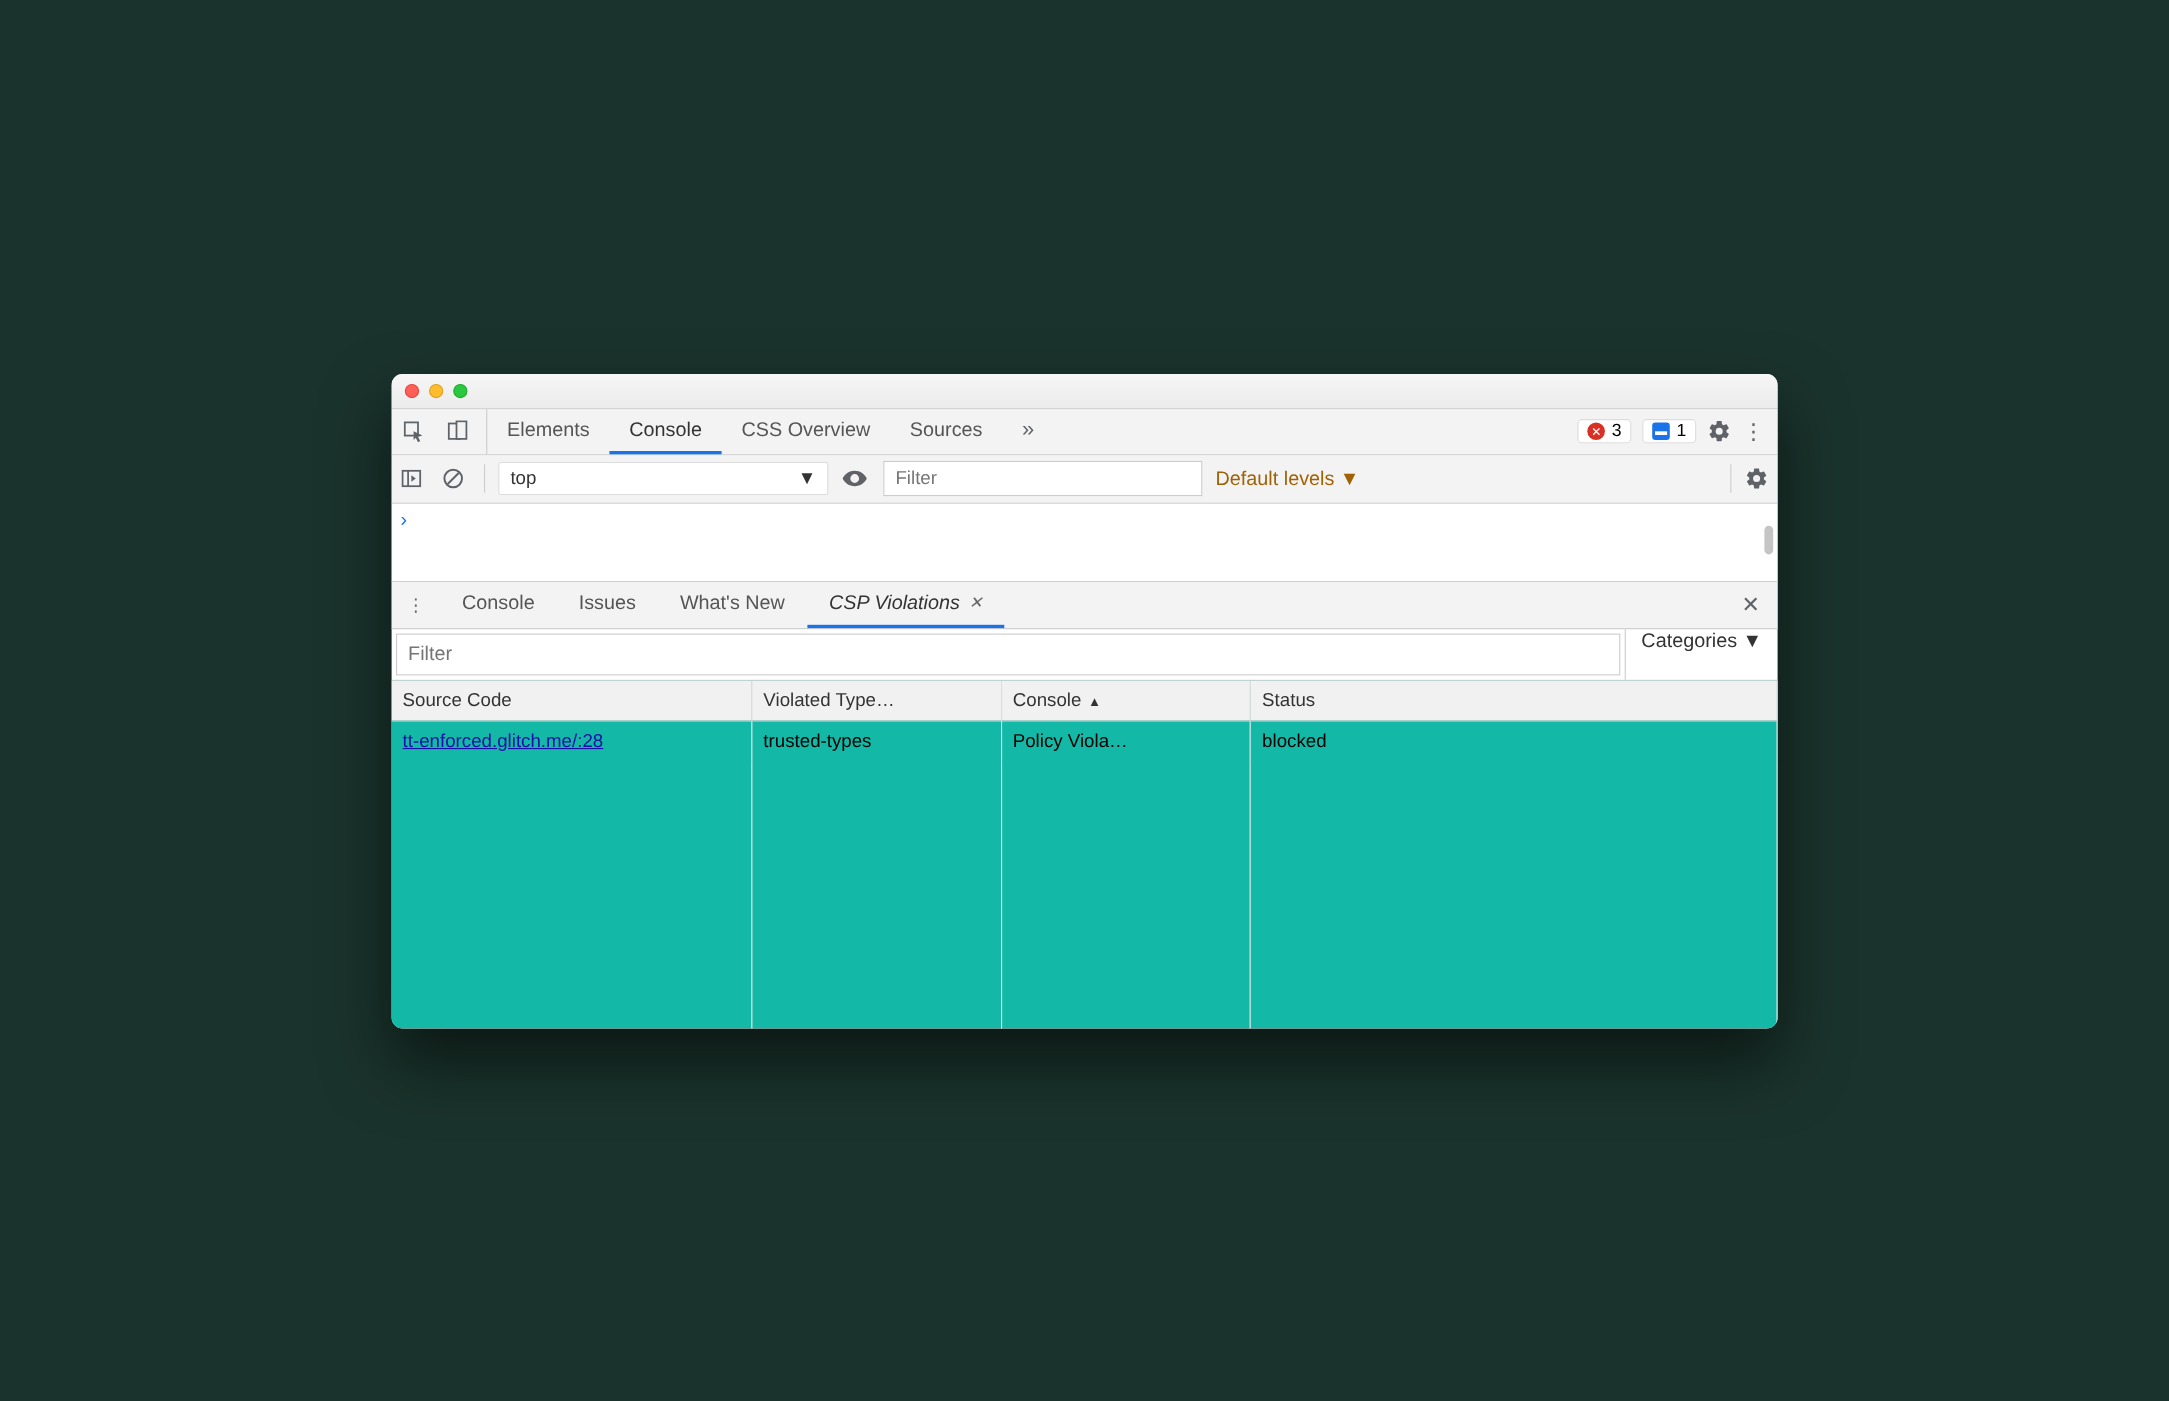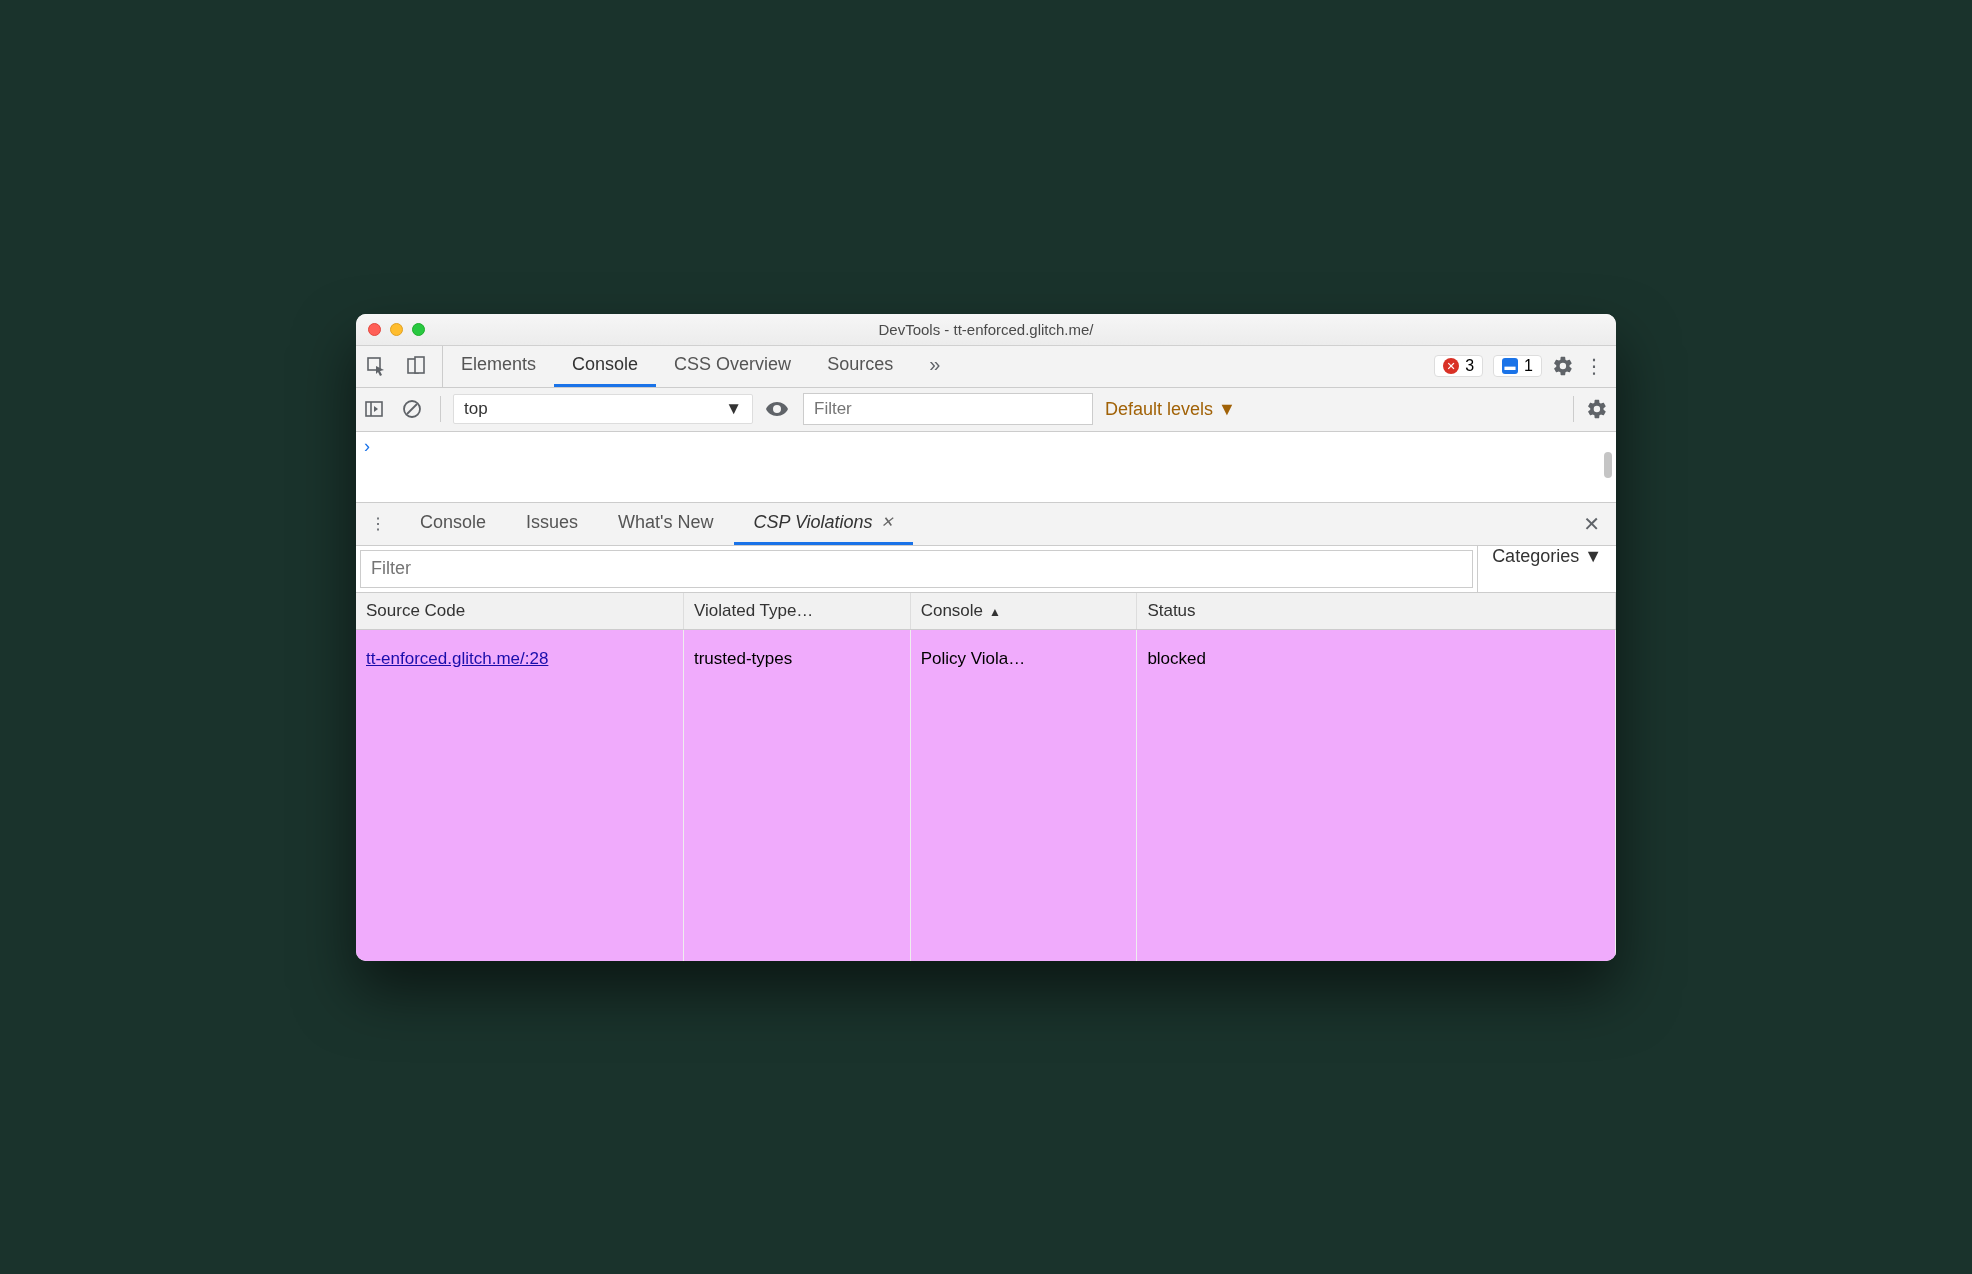--- a/index.html
+++ b/index.html
@@ -83,24 +83,24 @@
     background:#f3f3f3;display:flex;align-items:stretch;
   }
   .drawer-tabs .dtab{padding:0 20px;display:flex;align-items:center;gap:8px;font-size:18px;color:#555;cursor:pointer;border-bottom:3px solid transparent;}
   .drawer-tabs .dtab.active{border-bottom-color:#1a73e8;color:#333;font-style:italic;}
   .drawer-tabs .kebab2{display:flex;align-items:center;padding:0 14px;color:#5f6368;}
   .drawer-tabs .closex{margin-left:auto;display:flex;align-items:center;padding:0 16px;color:#5f6368;font-size:20px;cursor:pointer;}
   .closetab{color:#666;font-size:15px;}
   .filterrow{display:flex;border-bottom:1px solid #ccc;}
   .bigfilter{flex:1;border:1px solid #ccc;margin:4px;padding:6px 10px;font-size:18px;color:#888;height:38px;background:#fff;}
   .catbtn{display:flex;align-items:flex-start;padding:0 14px;font-size:18px;color:#333;cursor:pointer;gap:6px;border-left:1px solid #ccc;}
-  .tablewrap{position:relative;height:368px;background:#f0abfc;}
+  .tablewrap{position:relative;height:316px;background:#14b8a6;}
   table{width:100%;border-collapse:collapse;table-layout:fixed;}
   th{background:#f1f1f1;text-align:left;padding:8px 10px;font-weight:400;font-size:17px;color:#333;border-bottom:1px solid #ccc;border-right:1px solid #ddd;}
-  td{padding:19px 10px;font-size:17px;border-right:1px solid #eee;white-space:nowrap;overflow:hidden;text-overflow:ellipsis;vertical-align:top;}
+  td{padding:8px 10px;font-size:17px;border-right:1px solid #eee;white-space:nowrap;overflow:hidden;text-overflow:ellipsis;vertical-align:top;}
   tbody td{height:420px;vertical-align:top;}
   tbody tr td{height:auto;}
   .link{color:#1a0dab;text-decoration:underline;cursor:pointer;}
   .sortcaret{font-size:12px;margin-left:6px;}
   .fillrow td{height:380px;}
   .dropdown{
     position:absolute;right:6px;top:40px;width:250px;background:#fff;
     border:1px solid #ccc;border-radius:4px;box-shadow:0 10px 30px rgba(0,0,0,0.25);
     padding:6px 0;z-index:10;
   }
@@ -113,21 +113,20 @@
 <body>
 
 <div class="window">
 
   <div class="titlebar">
     <div class="traffic">
       <div class="dot red"></div>
       <div class="dot yellow"></div>
       <div class="dot green"></div>
     </div>
-    <div class="title">DevTools - tt-enforced.glitch.me/</div>
   </div>
 
   <div class="maintabs">
     <div class="tabicons">
       <span class="iconbtn">
         <svg width="20" height="20" viewBox="0 0 20 20">
             <rect x="2" y="2" width="12" height="12" fill="none" stroke="#5f6368" stroke-width="1.6"></rect>
             <path d="M10 10 L18 14 L14 15 L16 19 L14 20 L12 16 L10 18 Z" fill="#5f6368"></path>
           </svg>
       </span>

